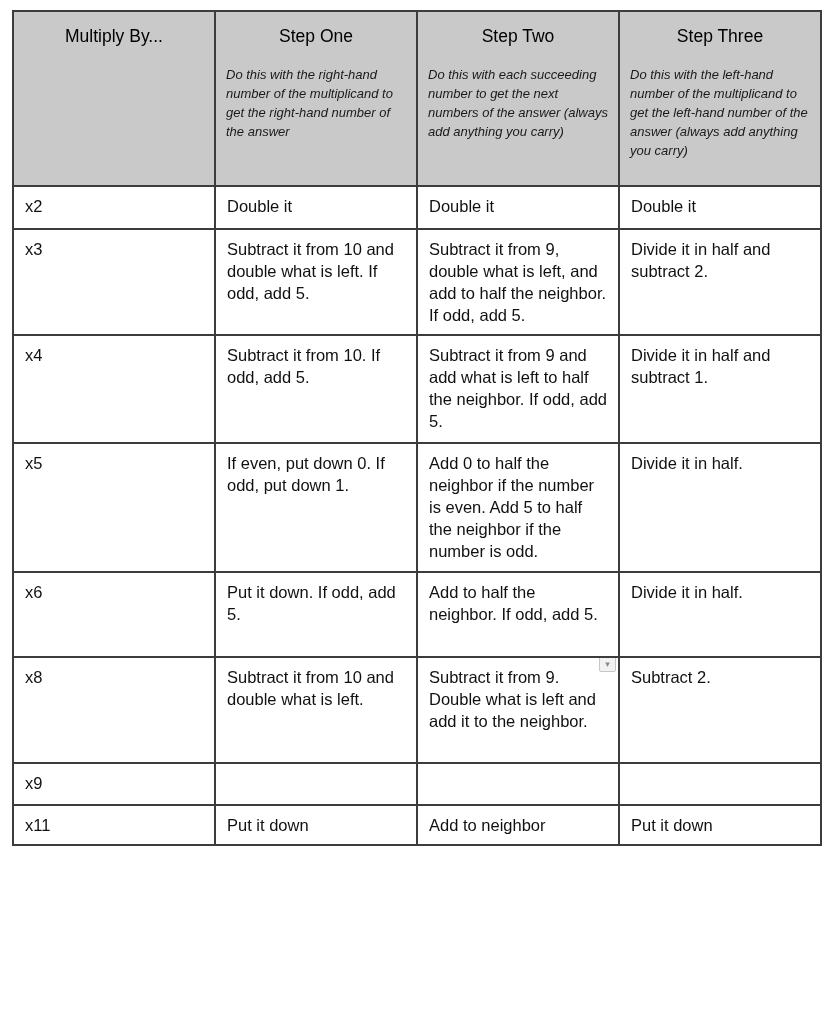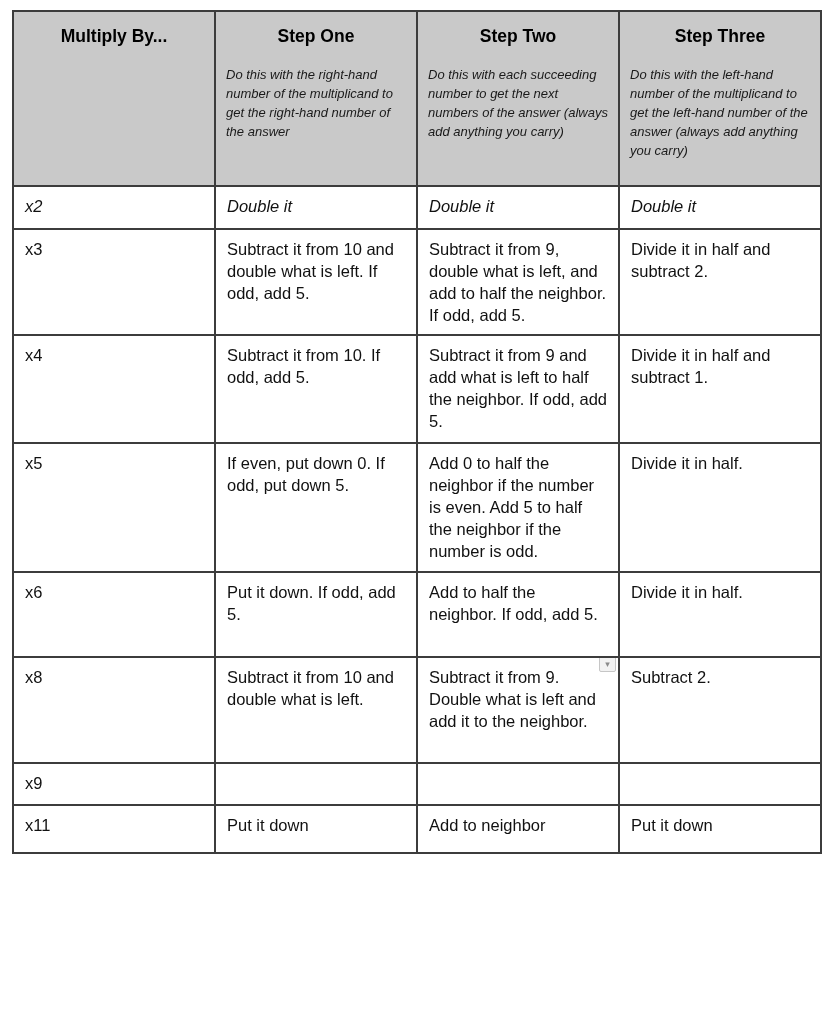--- a/index.html
+++ b/index.html
@@ -36,48 +36,48 @@
   }
   table.rules th {
     background: var(--header-bg);
     font-weight: normal;
     padding: 14px 10px 10px 10px;
   }
   tr.header-row { height: 175px; }
   .col-title {
     display: block;
     text-align: center;
-    font-weight: bold;
+    font-weight: normal;
     font-size: 17.5px;
     margin-bottom: 18px;
     color: #000;
   }
   .col-sub {
     display: block;
     font-style: italic;
     font-size: 13px;
     line-height: 19px;
     color: #1a1a1a;
   }
   table.rules td {
     padding: 8px 11px;
     font-size: 16.5px;
     line-height: 22px;
   }
   td.pos-rel { position: relative; }
   
-  tr.rh0 { height: 43px; font-style: italic; }
+  tr.rh0 { height: 43px; }
   tr.rh1 { height: 89px; }
   tr.rh2 { height: 108px; margin-left: 48px; }
   tr.rh3 { height: 129px; }
   tr.rh4 { height: 85px; margin-left: 48px; }
   tr.rh5 { height: 85px; }
   tr.rh6 { height: 106px; }
   tr.rh7 { height: 42px; }
-  tr.rh8 { height: 48px; }
+  tr.rh8 { height: 40px; }
   tr.rh9 { height: 61px; }
   .mini-drop {
     position: absolute;
     top: -2px;
     right: 2px;
     width: 17px;
     height: 16px;
     background: #f2f2f2;
     border: 1px solid #c6c6c6;
     border-radius: 2px;
@@ -134,21 +134,21 @@
         <td>Divide it in half and subtract 2.</td>
       </tr>
       <tr class="rh2">
         <td>x4</td>
         <td>Subtract it from 10. If odd, add 5.</td>
         <td>Subtract it from 9 and add what is left to half the neighbor. If odd, add 5.</td>
         <td>Divide it in half and subtract 1.</td>
       </tr>
       <tr class="rh3">
         <td>x5</td>
-        <td>If even, put down 0. If odd, put down 5.</td>
+        <td>If even, put down 0. If odd, put down 1.</td>
         <td>Add 0 to half the neighbor if the number is even. Add 5 to half the neighbor if the number is odd.</td>
         <td>Divide it in half.</td>
       </tr>
       <tr class="rh4">
         <td>x6</td>
         <td>Put it down. If odd, add 5.</td>
         <td>Add to half the neighbor. If odd, add 5.</td>
         <td>Divide it in half.</td>
       </tr>
       <tr class="rh6">

